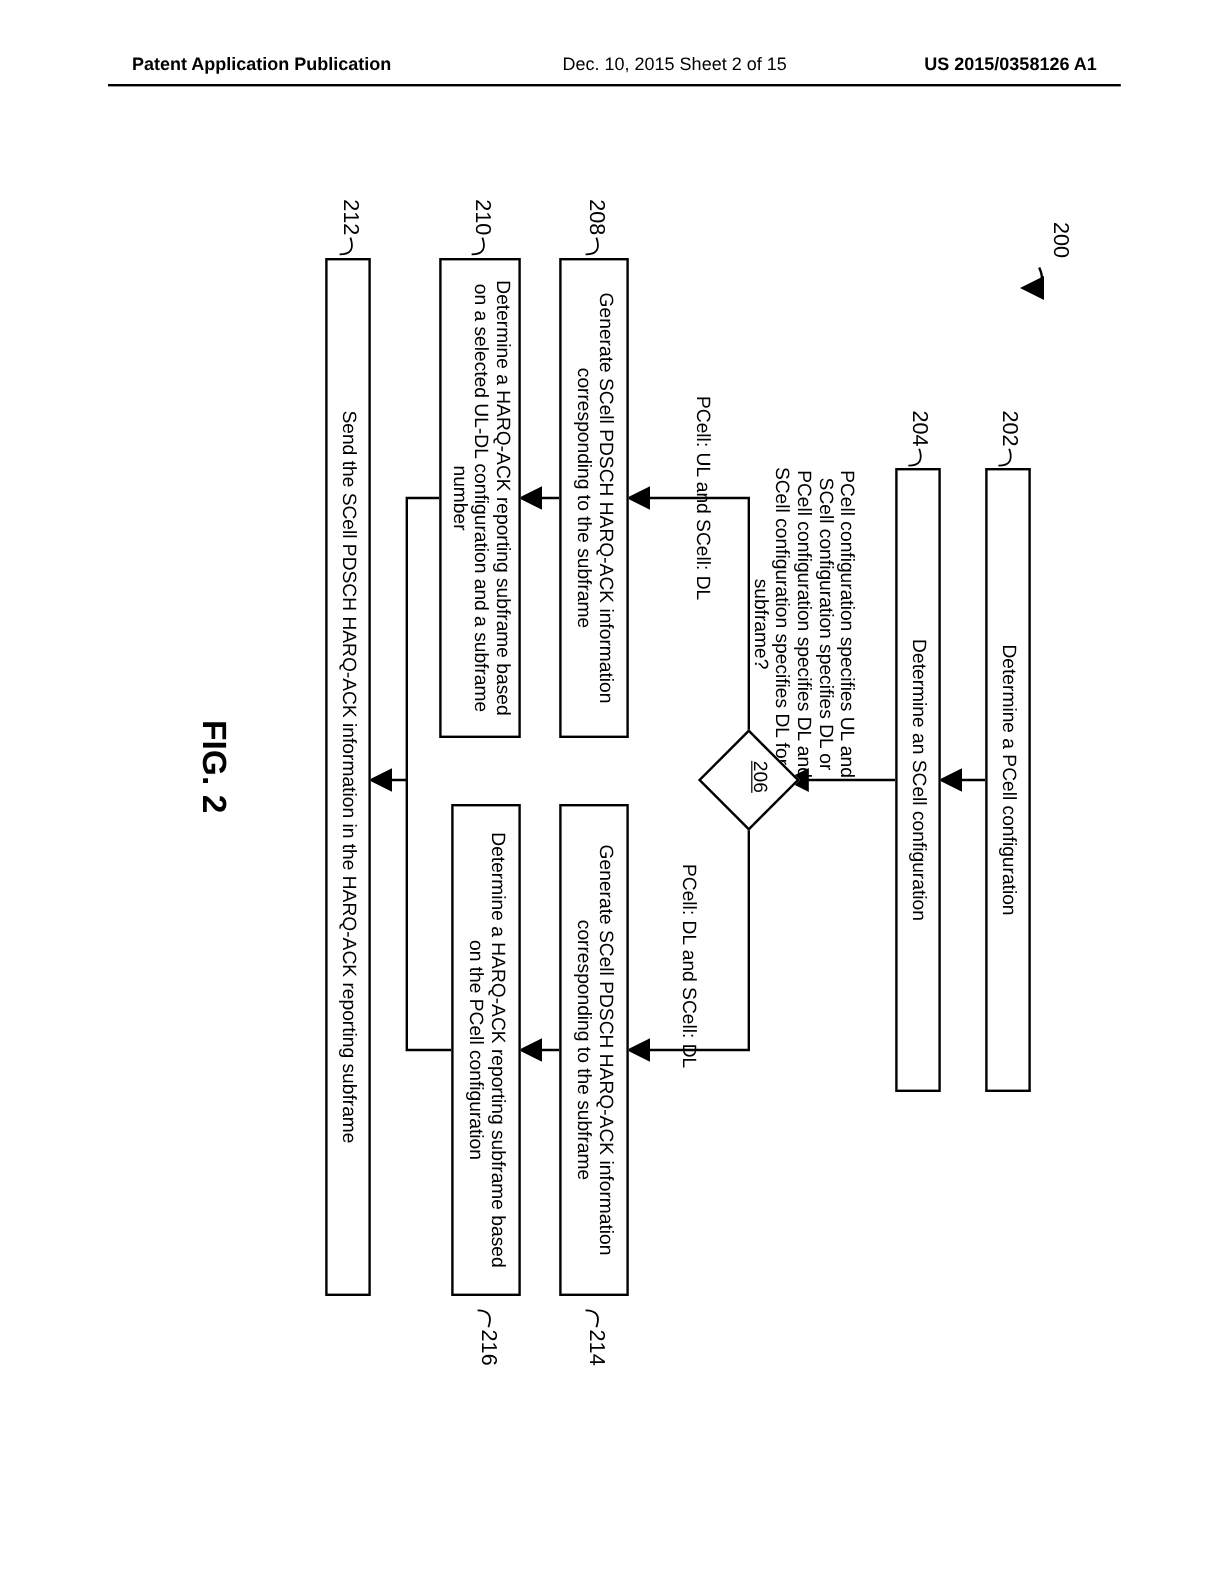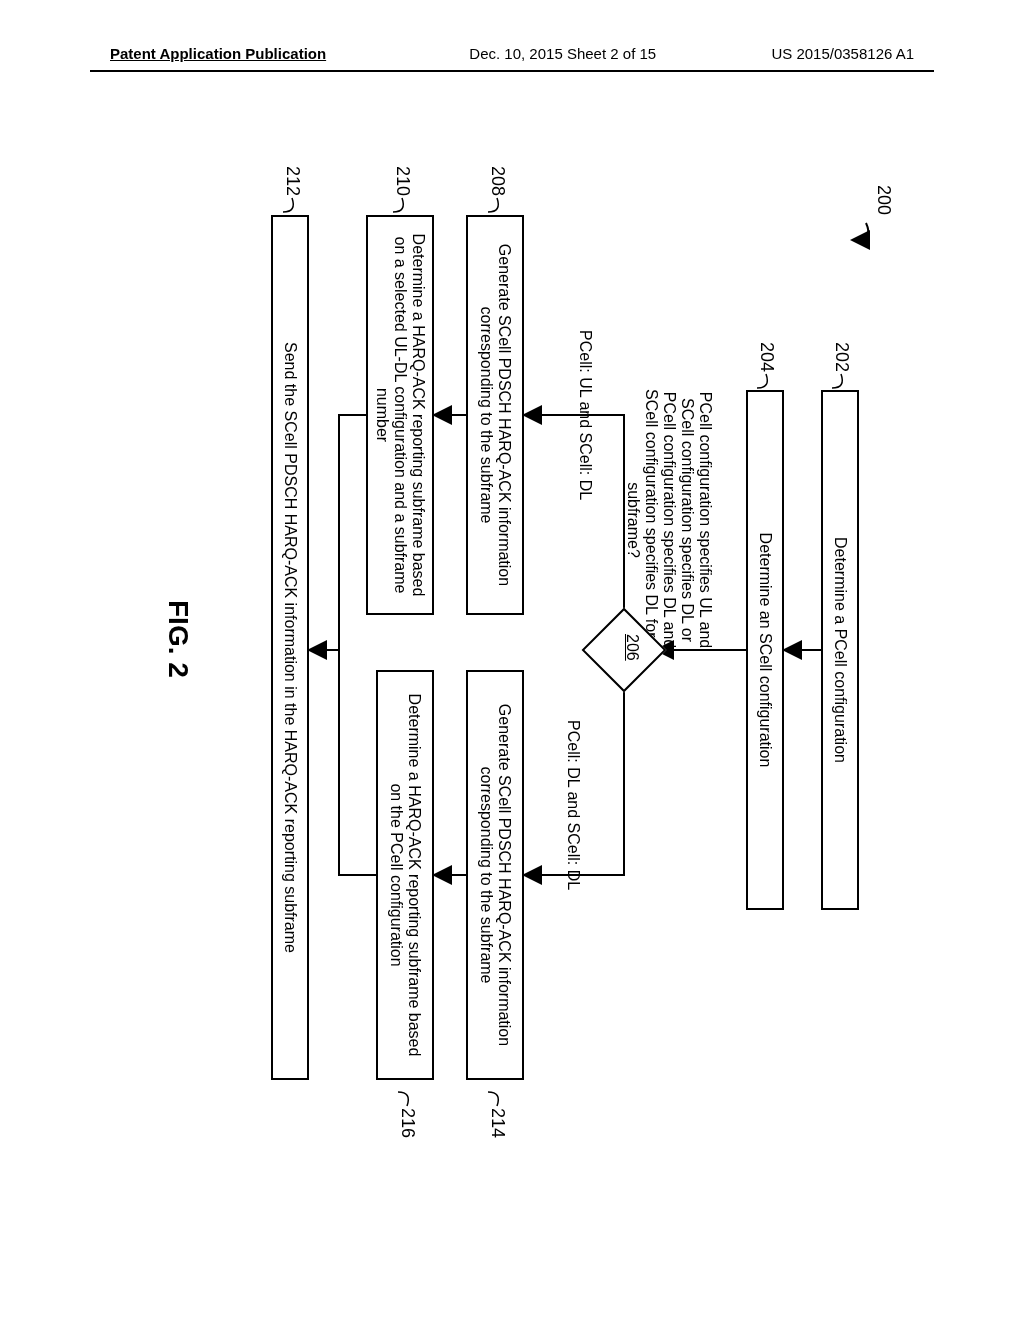--- a/index.html
+++ b/index.html
@@ -13,23 +13,23 @@
     .header {
       position: absolute;
       top: 45px;
       left: 0;
       width: 100%;
       display: flex;
       justify-content: space-between;
       padding: 0 110px;
       font-size: 15px;
     }
-    .header-left { font-weight: bold; text-decoration: underline; }
+    .header-left { font-weight: bold; }
     .header-center { font-weight: normal; margin-left: 28px; }
-    .header-right { font-weight: normal; }
+    .header-right { font-weight: bold; }
     .header-line {
       position: absolute;
       top: 70px;
       left: 90px;
       width: 844px;
       height: 2px;
       background: black;
     }
     .diagram-container {
       position: absolute;

